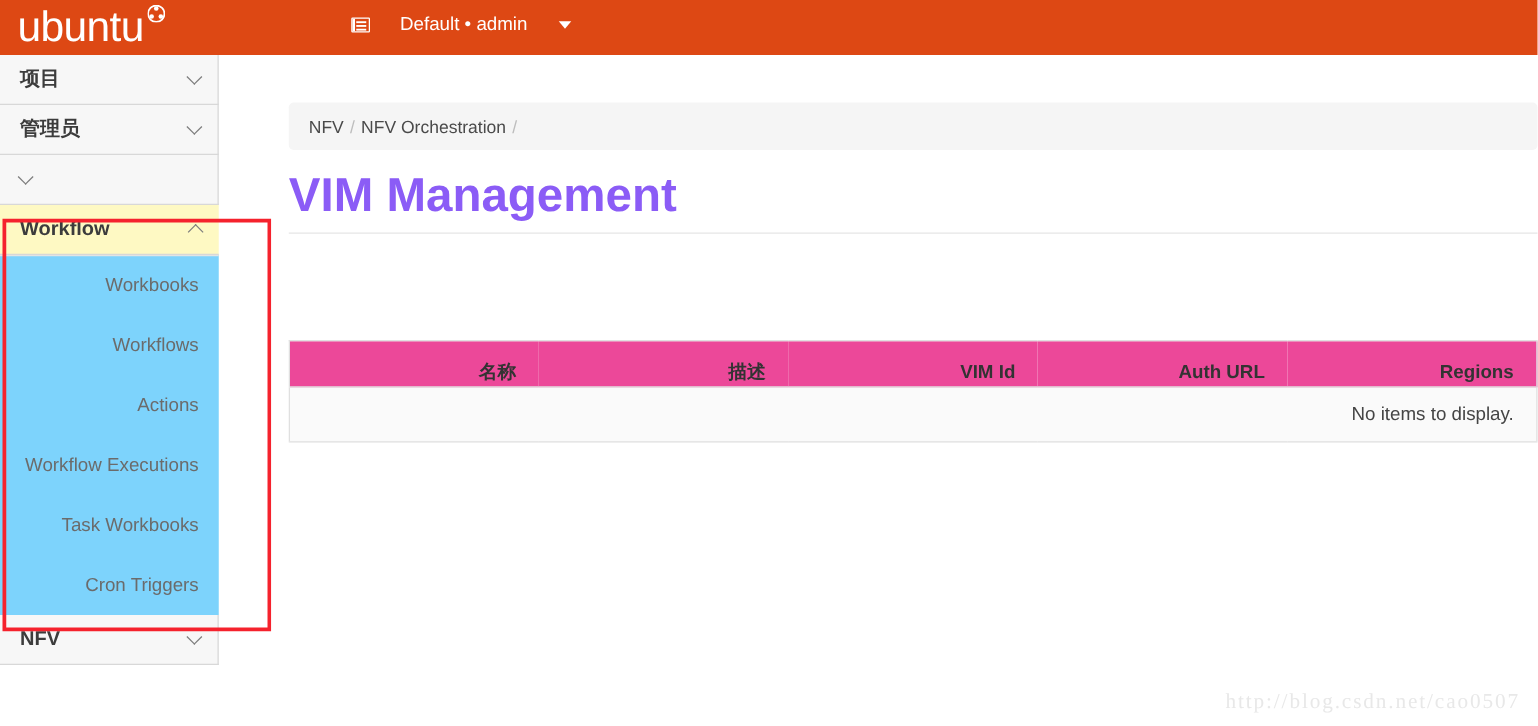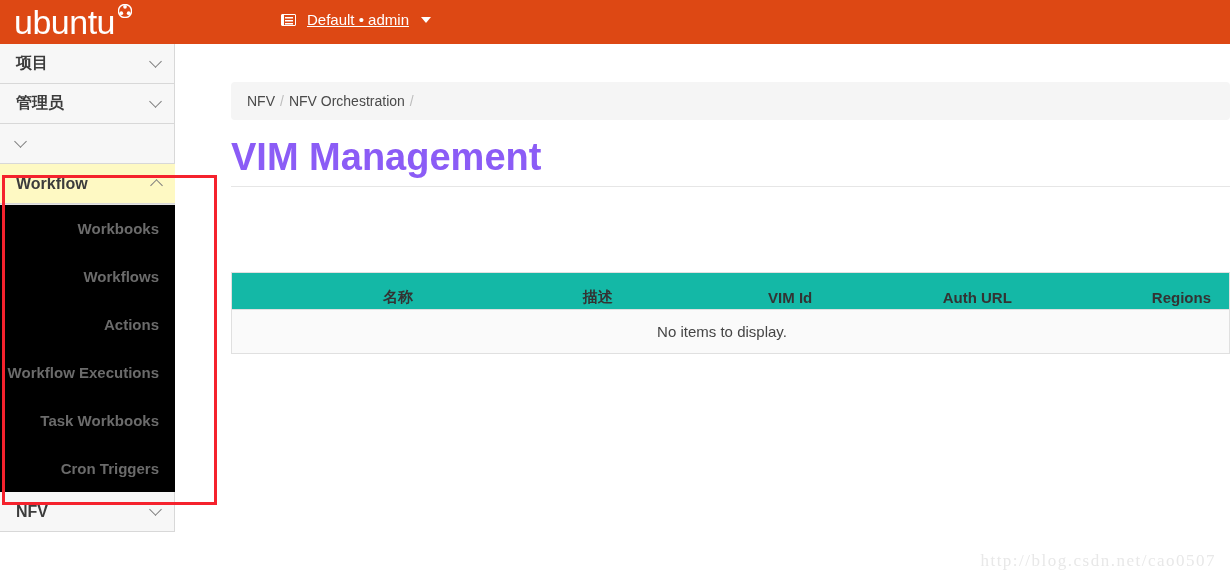--- a/index.html
+++ b/index.html
@@ -31,25 +31,24 @@
   }
   #brand .supermark {
     position: absolute;
     top: -3px; right: -17px;
     width: 14px; height: 14px;
   }
   #context-switcher {
     position: absolute;
     left: 281px; top: 11px;
     display: flex; align-items: center;
-    gap: 11px;
+    gap: 24px;
     color: #ffffff;
     font-size: 15px;
     cursor: pointer;
-    text-decoration: underline;
   }
   #context-switcher .list-icon {
     width: 15px; height: 12px;
     border: 1.5px solid #ffffff;
     border-radius: 1px;
     display: inline-block;
     position: relative;
     background:
       linear-gradient(#ffffff,#ffffff) 3px 2px / 8px 1.5px no-repeat,
       linear-gradient(#ffffff,#ffffff) 3px 5px / 8px 1.5px no-repeat,
@@ -111,22 +110,21 @@
     border-right: 1px solid #d8d8d8;
   }
   .subnav.highlighted { border-right: none; }
   .sub-item {
     height: 48px;
     display: flex; align-items: center; justify-content: flex-end;
     padding-right: 16px;
     font-size: 15px;
     color: #6b6b6b;
     cursor: pointer;
-    background: #000000;
-    font-weight: bold;
+    background: #7dd3fc;
   }
   .sub-item:first-child { border-top: 1px solid #e4e4e4; }
 
   
   #annotation-box {
     position: absolute;
     left: 2px; top: 175px;
     width: 215px; height: 330px;
     border: 3px solid #f5222d;
     pointer-events: none;
@@ -170,36 +168,36 @@
   
   #vim-table {
     position: absolute;
     left: 14px; top: 228px;
     width: 999px;
     border: 1px solid #e0e0e0;
     border-collapse: collapse;
     table-layout: fixed;
   }
   #vim-table th {
-    background: #14b8a6;
+    background: #ec4899;
     height: 37px;
     font-size: 15px;
     font-weight: bold;
     color: #333333;
     text-align: right;
     padding: 12px 18px 0 0;
     border-bottom: 1px solid #e0e0e0;
     white-space: nowrap;
   }
   #vim-table td {
     background: #fafafa;
     height: 44px;
     font-size: 15px;
     color: #454545;
-    text-align: center;
+    text-align: right;
     padding-right: 18px;
     border-bottom: 1px solid #e0e0e0;
   }
 
   
   #watermark {
     position: absolute;
     right: 14px; bottom: 10px;
     font-family: "Liberation Serif", serif;
     font-size: 17px;

